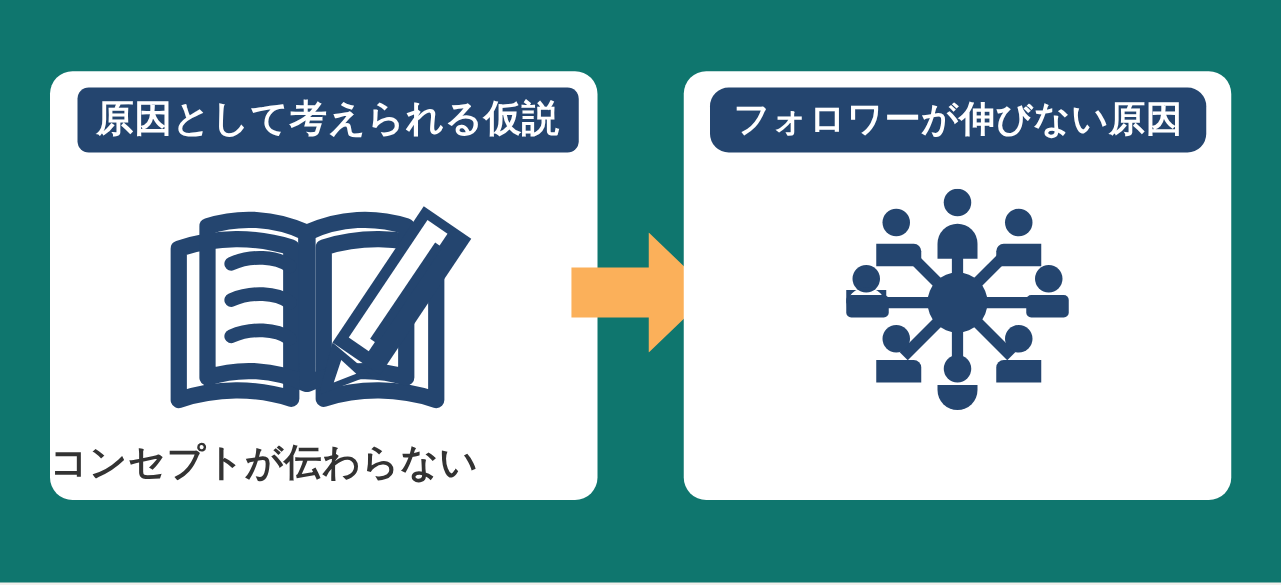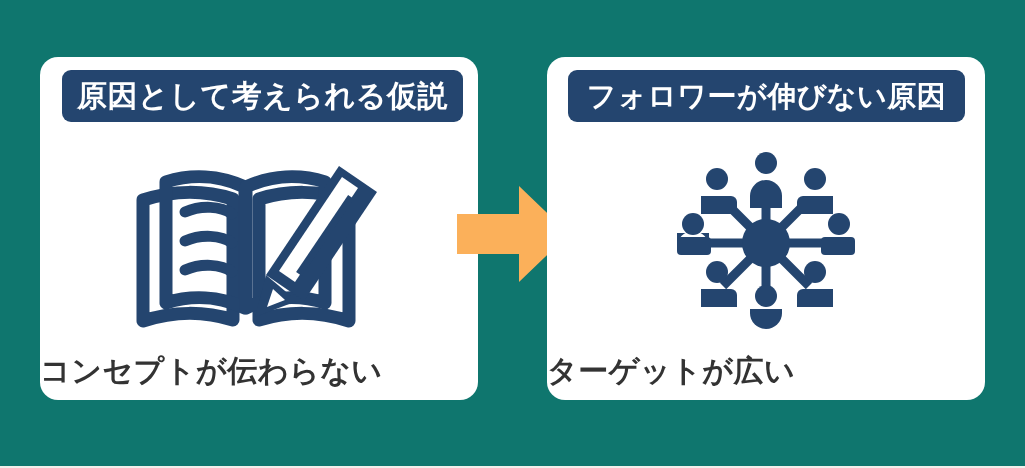--- a/index.html
+++ b/index.html
@@ -42,21 +42,21 @@
     height: 52px;
     background: #24456F;
     border-radius: 9px;
     display: flex;
     align-items: center;
     justify-content: center;
     box-sizing: border-box;
     padding: 0 14px;
   }
   .card-left  .badge { left: 22px; width: 401px; }
-  .card-right .badge { left: 21px; width: 397px; }
+  .card-right .badge { left: 21px; width: 397px; border-radius: 15px; }
 
   .badge-text {
     color: #FFFFFF;
     font-size: 30px;
     font-weight: bold;
     line-height: 1;
     white-space: nowrap;
     letter-spacing: 0.5px;
   }
   .card-right .badge-text { font-size: 29px; }
@@ -188,16 +188,15 @@
             <circle cx="42" cy="120" r="11"></circle>
             <path d="M26 137 h30 a6 6 0 0 1 6 6 v12 h-36 z"></path>
 
             <circle cx="140" cy="120" r="11"></circle>
             <path d="M122 143 a6 6 0 0 1 6 -6 h30 v18 h-36 z"></path>
           </g>
         </svg>
       </span>
     </div>
 
-    <div class="caption">ターゲットが広い</div>
   </div>
 
 </div>
 
 </body></html>

